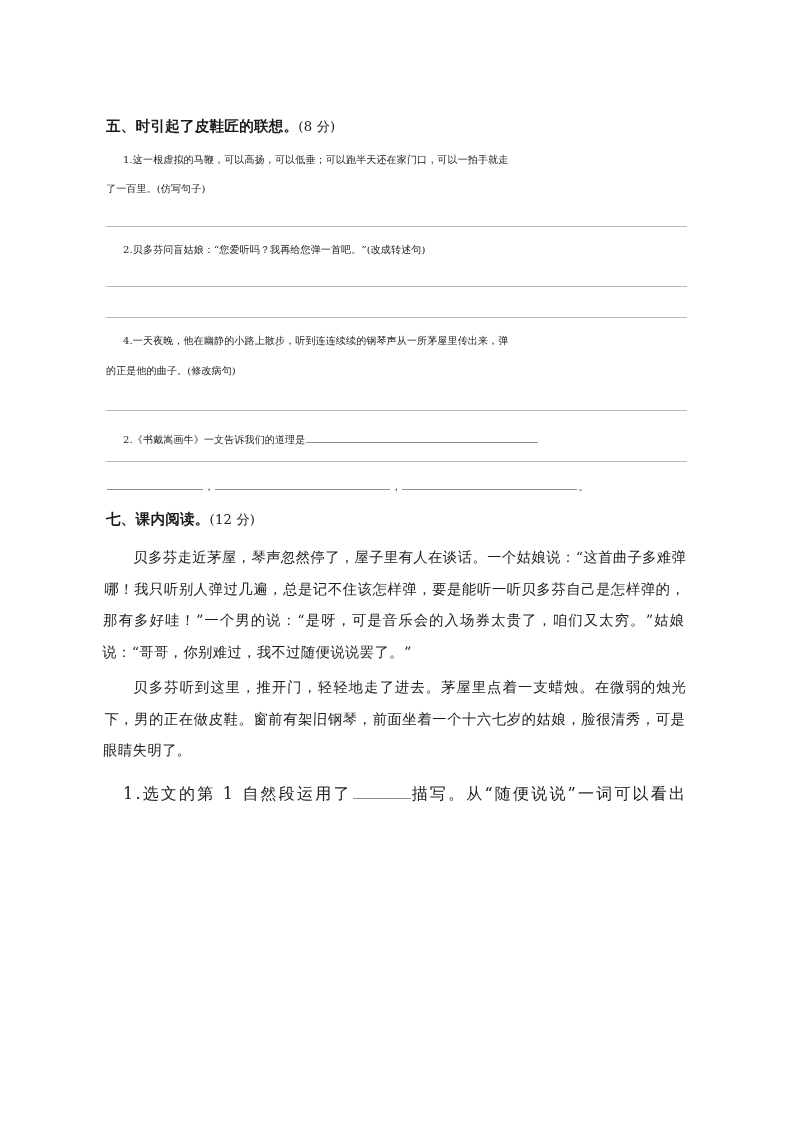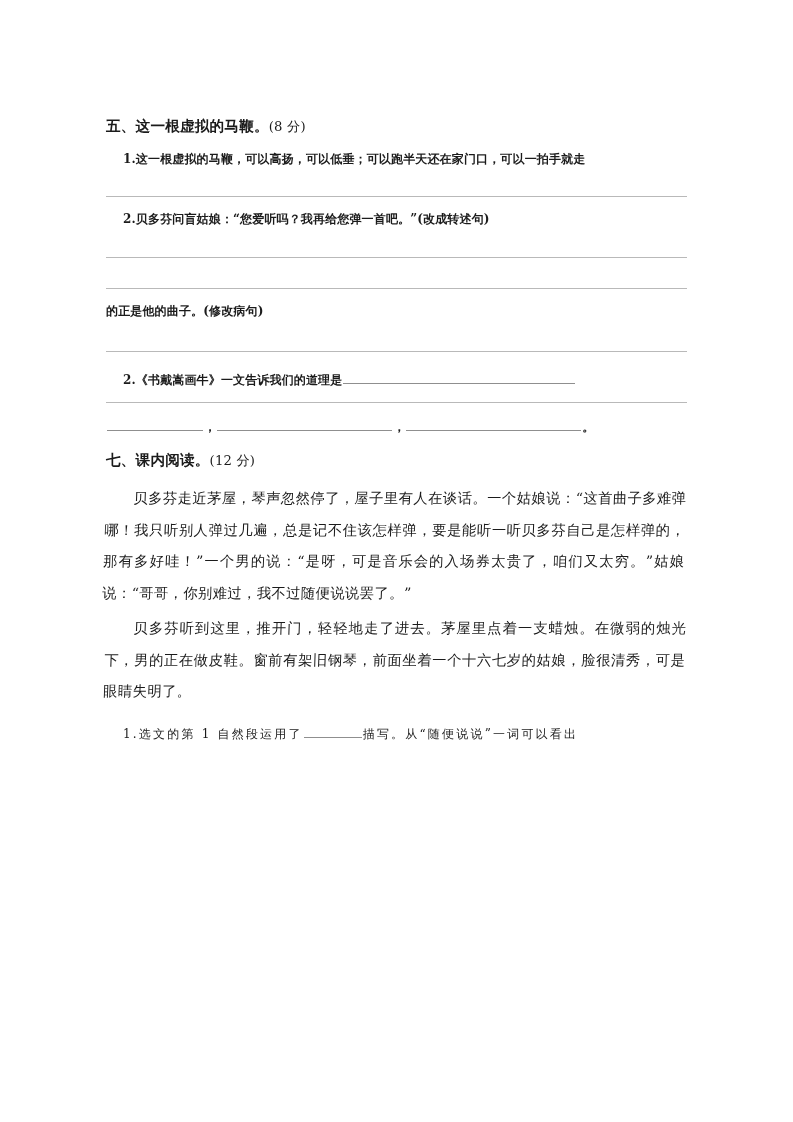--- a/index.html
+++ b/index.html
@@ -30,27 +30,26 @@
     letter-spacing: 0.2px;
     margin: 0 0 11px 0;
     white-space: nowrap;
   }
   .sec-head .pts {
     font-weight: 400;
     font-size: 13.2px;
   }
   
   .q {
-    font-size: 12px;
+    font-size: 10px;
     line-height: 29.5px;
     text-align: justify;
     text-justify: inter-ideograph;
     margin: 0;
     letter-spacing: 0.15px;
-    font-weight: bold;
   }
   .q.indent { text-indent: 17px; }
 
   
   .rule {
     height: 0;
     border-bottom: 1.15px solid #b9b9b9;
     margin: 0;
     width: 100%;
   }
@@ -90,50 +89,52 @@
 
   .spacer-4  { height: 4px; }
   .spacer-6  { height: 6px; }
   .spacer-8  { height: 8px; }
   .spacer-10 { height: 10px; }
   .spacer-12 { height: 12px; }
   .spacer-14 { height: 14px; }
 
   
   .q-track {
-    font-size: 12px;
+    font-size: 16px;
     line-height: 29.5px;
     margin: 0;
     text-indent: 17px;
     letter-spacing: 2.2px;
     white-space: nowrap;
   }
 </style>
 </head>
 <body>
 
 <div class="page">
 
   <div>
-    <p class="sec-head"><span>五、这一根虚拟的马鞭。</span><span class="pts">(8 分)</span></p>
+    <p class="sec-head"><span>五、时引起了皮鞋匠的联想。</span><span class="pts">(8 分)</span></p>
 
     <p class="q indent">1.这一根虚拟的马鞭，可以高扬，可以低垂；可以跑半天还在家门口，可以一拍手就走</p>
+    <p class="q">了一百里。(仿写句子)</p>
     <div class="rule-gap-a"></div>
     <div class="rule"></div>
 
     <div class="spacer-8"></div>
     <p class="q indent">2.贝多芬问盲姑娘：“您爱听吗？我再给您弹一首吧。”(改成转述句)</p>
     <div class="rule-gap-a"></div>
     <div class="rule"></div>
 
     <div class="spacer-8"></div>
     <div class="rule-gap-a"></div>
     <div class="rule"></div>
 
     <div class="spacer-8"></div>
+    <p class="q indent">4.一天夜晚，他在幽静的小路上散步，听到连连续续的钢琴声从一所茅屋里传出来，弹</p>
     <p class="q">的正是他的曲子。(修改病句)</p>
     <div class="rule-gap-b"></div>
     <div class="rule"></div>
   </div>
 
   <div class="spacer-14"></div>
 
   <div>
 
 

